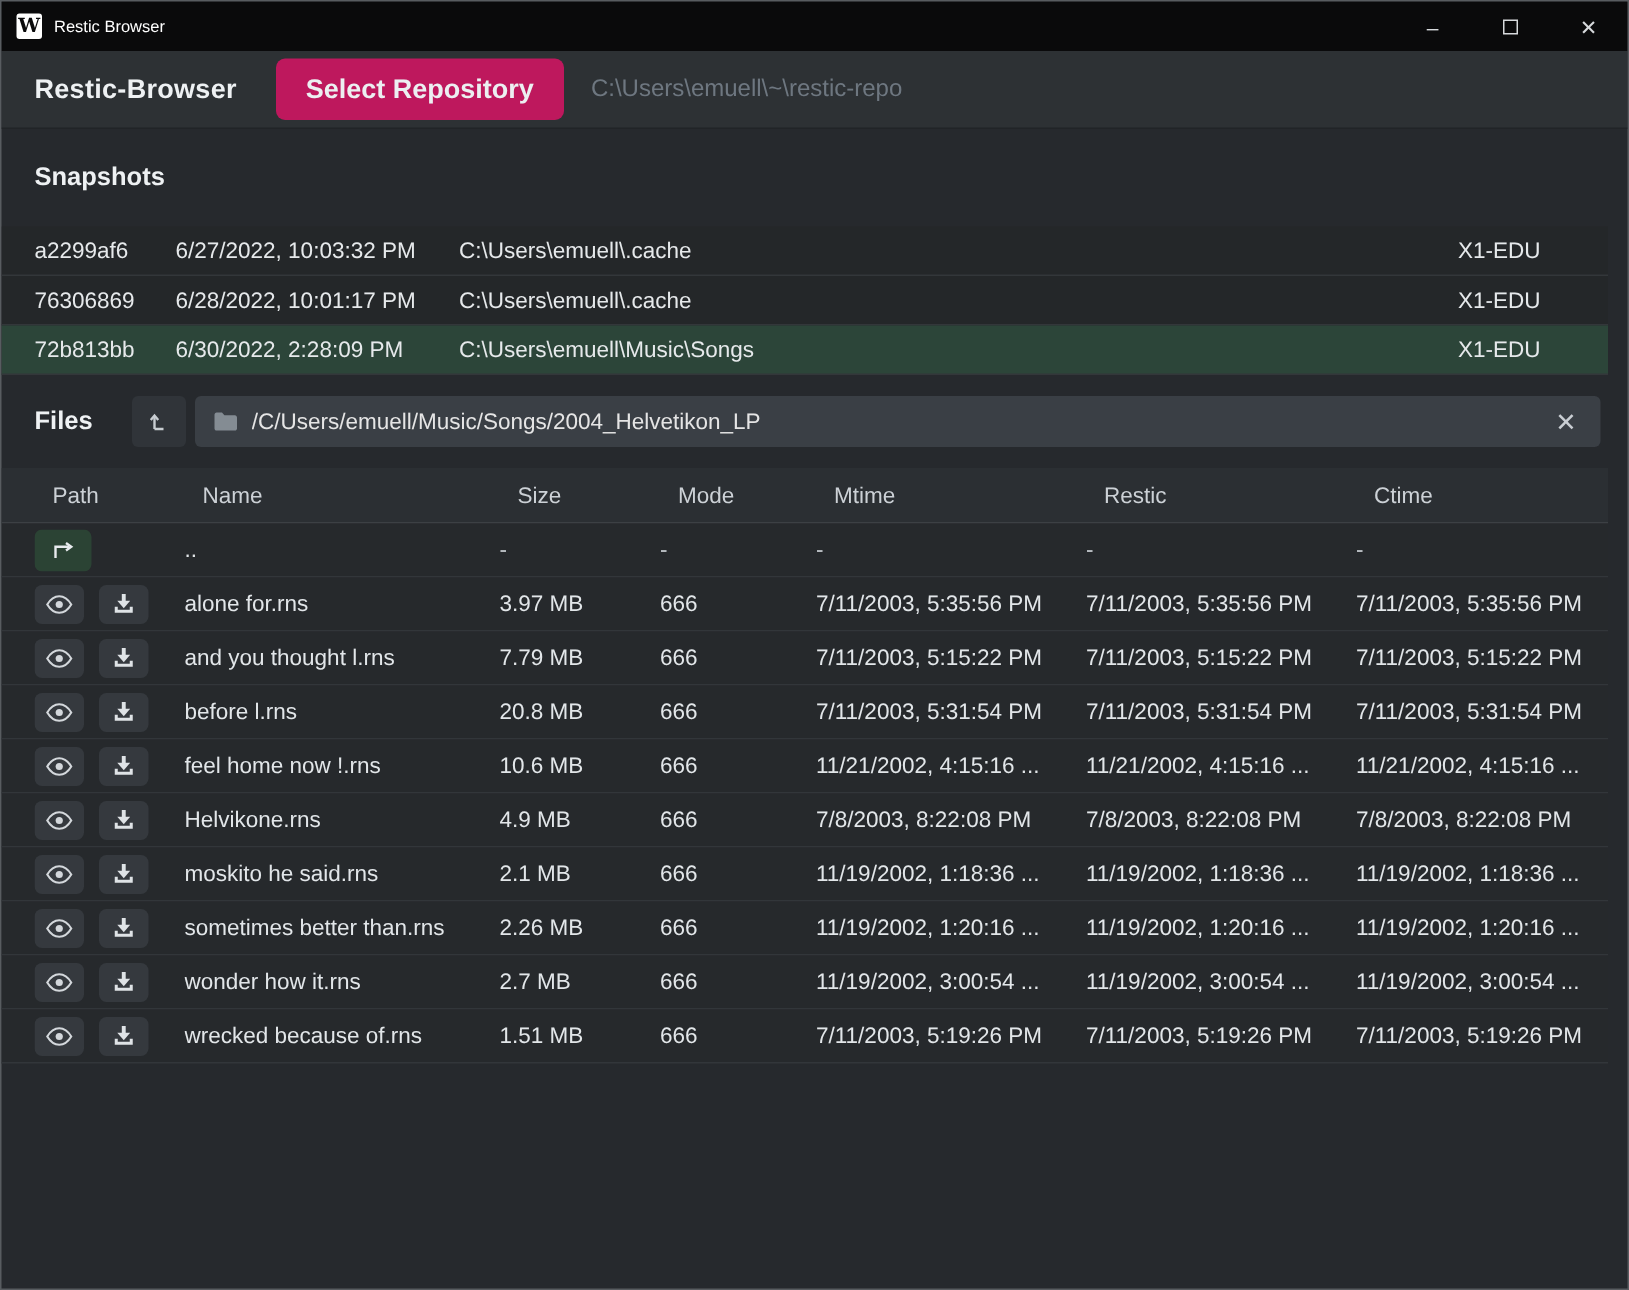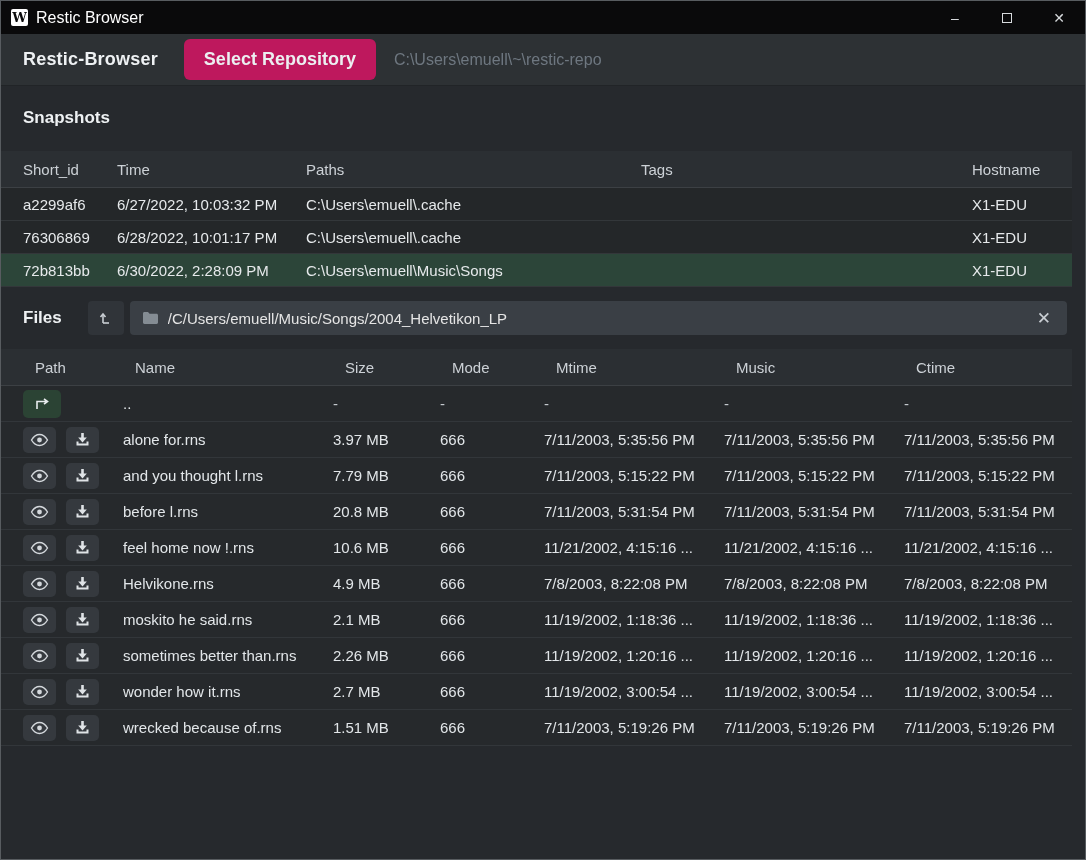--- a/index.html
+++ b/index.html
@@ -20,21 +20,21 @@
     height: 33px; background: #0a0a0b;
     display: flex; align-items: center;
   }
   .titlebar .logo {
     width: 17px; height: 17px; margin-left: 10px;
     background: #ffffff; color: #0a0a0b;
     font-weight: bold; font-size: 13px; line-height: 17px;
     text-align: center; border-radius: 2px;
     font-family: "DejaVu Serif", serif;
   }
-  .titlebar .title { margin-left: 8px; font-size: 16px; color: #ffffff; }
+  .titlebar .title { margin-left: 8px; font-size: 11px; color: #ffffff; }
   .titlebar .win-controls { margin-left: auto; display: flex; height: 100%; }
   .win-btn {
     width: 52px; height: 100%;
     background: transparent; border: none; color: #d7dadd;
     font-size: 14px; display: flex; align-items: center; justify-content: center;
     cursor: default;
   }
   .win-btn .sq { width: 10px; height: 10px; border: 1px solid #d7dadd; display: block; }
 
   
@@ -151,27 +151,20 @@
   </div>
 
   <div class="header">
     <div class="app-title">Restic-Browser</div>
     <button class="select-repo-btn">Select Repository</button>
     <div class="repo-path">C:\Users\emuell\~\restic-repo</div>
   </div>
 
   <div class="section-heading">Snapshots</div>
 
-  <div class="snap-grid snap-header">
-    <div>Short_id</div>
-    <div>Time</div>
-    <div>Paths</div>
-    <div>Tags</div>
-    <div>Hostname</div>
-  </div>
   <div id="snapshot-rows">
     <div class="snap-grid snap-row">
       <div class="cell">a2299af6</div>
       <div class="cell">6/27/2022, 10:03:32 PM</div>
       <div class="cell">C:\Users\emuell\.cache</div>
       <div class="cell"></div>
       <div class="cell">X1-EDU</div>
     </div>
 
     <div class="snap-grid snap-row">
@@ -212,21 +205,21 @@
       <button class="clear-btn"><span>✕</span></button>
     </div>
   </div>
 
   <div class="file-grid file-header">
     <div>Path</div>
     <div>Name</div>
     <div>Size</div>
     <div>Mode</div>
     <div>Mtime</div>
-    <div>Music</div>
+    <div>Restic</div>
     <div>Ctime</div>
   </div>
 
   <div class="file-grid file-row">
     <div class="cell">
       <button class="parent-btn">
         <span style="display:flex;">
           <svg width="18" height="14" viewBox="0 0 18 14" fill="none" stroke="#e8ebee" stroke-width="1.6">
             <path d="M4 12 V4.5 H13"></path>
               <path d="M11 2 L14.5 4.5 L11 7"></path>

